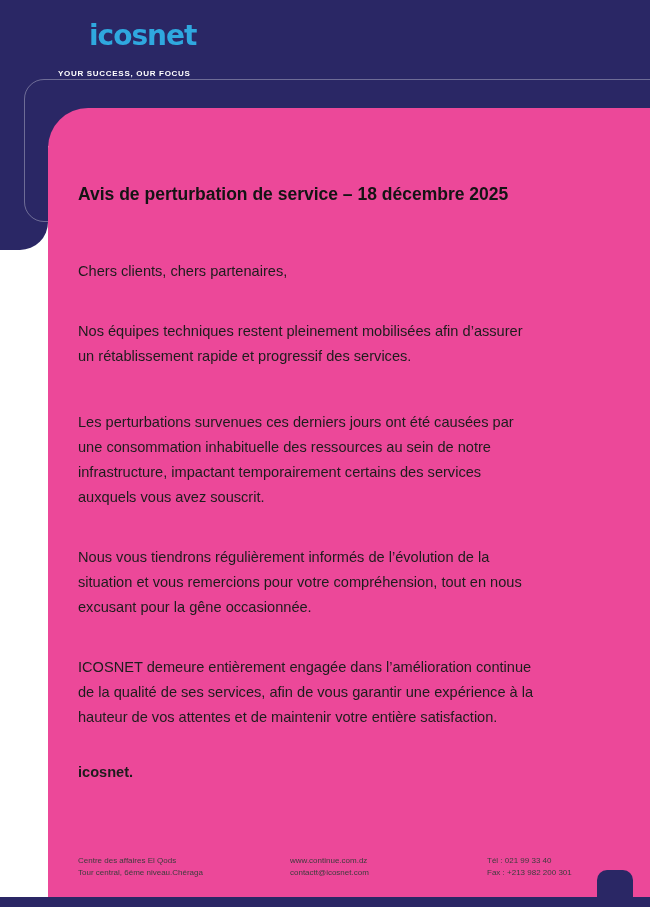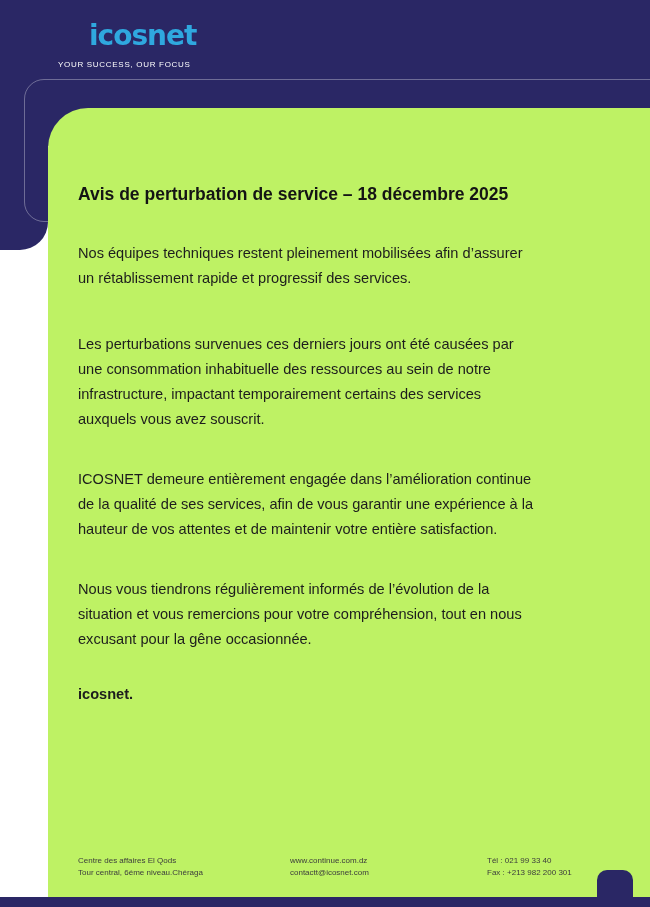--- a/index.html
+++ b/index.html
@@ -26,38 +26,38 @@
   }
   .deco-outline {
     position: absolute; left: 24px; top: 79px;
     width: 700px; height: 141px;
     border: 1px solid rgba(255,255,255,0.32);
     border-radius: 20px;
   }
   .content-card {
     position: absolute; left: 48px; top: 108px;
     width: 602px; height: 799px;
-    background: #bef264;
+    background: #ec4899;
     border-top-left-radius: 40px;
     box-sizing: border-box;
     padding: 74px 70px 0 30px;
   }
   
   .logo { position: absolute; left: 58px; top: 20px; }
   .logo-word {
     font-family: "DejaVu Sans", sans-serif;
     font-size: 28px; font-weight: 700;
     letter-spacing: -1px;
     color: #2fa8df;
     line-height: 32px;
     margin-left: 31px;
   }
   .logo-tagline {
-    margin-top: 8px;
-    font-size: 8px; font-weight: 400;
+    margin-top: 17px;
+    font-size: 8px; font-weight: 700;
     letter-spacing: 0.7px;
     color: #ffffff;
     white-space: nowrap;
   }
   
   .doc-title {
     margin: 0;
     font-size: 17.5px; font-weight: 700;
     color: #141414;
     line-height: 24px;
@@ -112,32 +112,33 @@
   <div class="navy-column"></div>
   <div class="deco-outline"></div>
 
   <div class="logo">
     <div class="logo-word">icosnet</div>
     <div class="logo-tagline">YOUR SUCCESS, OUR FOCUS</div>
   </div>
 
   <div class="content-card">
     <h1 class="doc-title">Avis de perturbation de service – 18 décembre 2025</h1>
+    <p class="salutation">Chers clients, chers partenaires,</p>
     <p class="para">Nos équipes techniques restent pleinement mobilisées afin d’assurer
 un rétablissement rapide et progressif des services.</p>
     <p class="para first">Les perturbations survenues ces derniers jours ont été causées par
 une consommation inhabituelle des ressources au sein de notre
 infrastructure, impactant temporairement certains des services
 auxquels vous avez souscrit.</p>
+    <p class="para">Nous vous tiendrons régulièrement informés de l’évolution de la
+situation et vous remercions pour votre compréhension, tout en nous
+excusant pour la gêne occasionnée.</p>
     <p class="para">ICOSNET demeure entièrement engagée dans l’amélioration continue
 de la qualité de ses services, afin de vous garantir une expérience à la
 hauteur de vos attentes et de maintenir votre entière satisfaction.</p>
-    <p class="para">Nous vous tiendrons régulièrement informés de l’évolution de la
-situation et vous remercions pour votre compréhension, tout en nous
-excusant pour la gêne occasionnée.</p>
     <p class="signature">icosnet.</p>
   </div>
 
   <div class="footer">
     <div class="footer-col address">
       <div>Centre des affaires El Qods</div>
       <div>Tour central, 6éme niveau.Chéraga</div>
     </div>
     <div class="footer-col web">
       <div>www.continue.com.dz</div>

